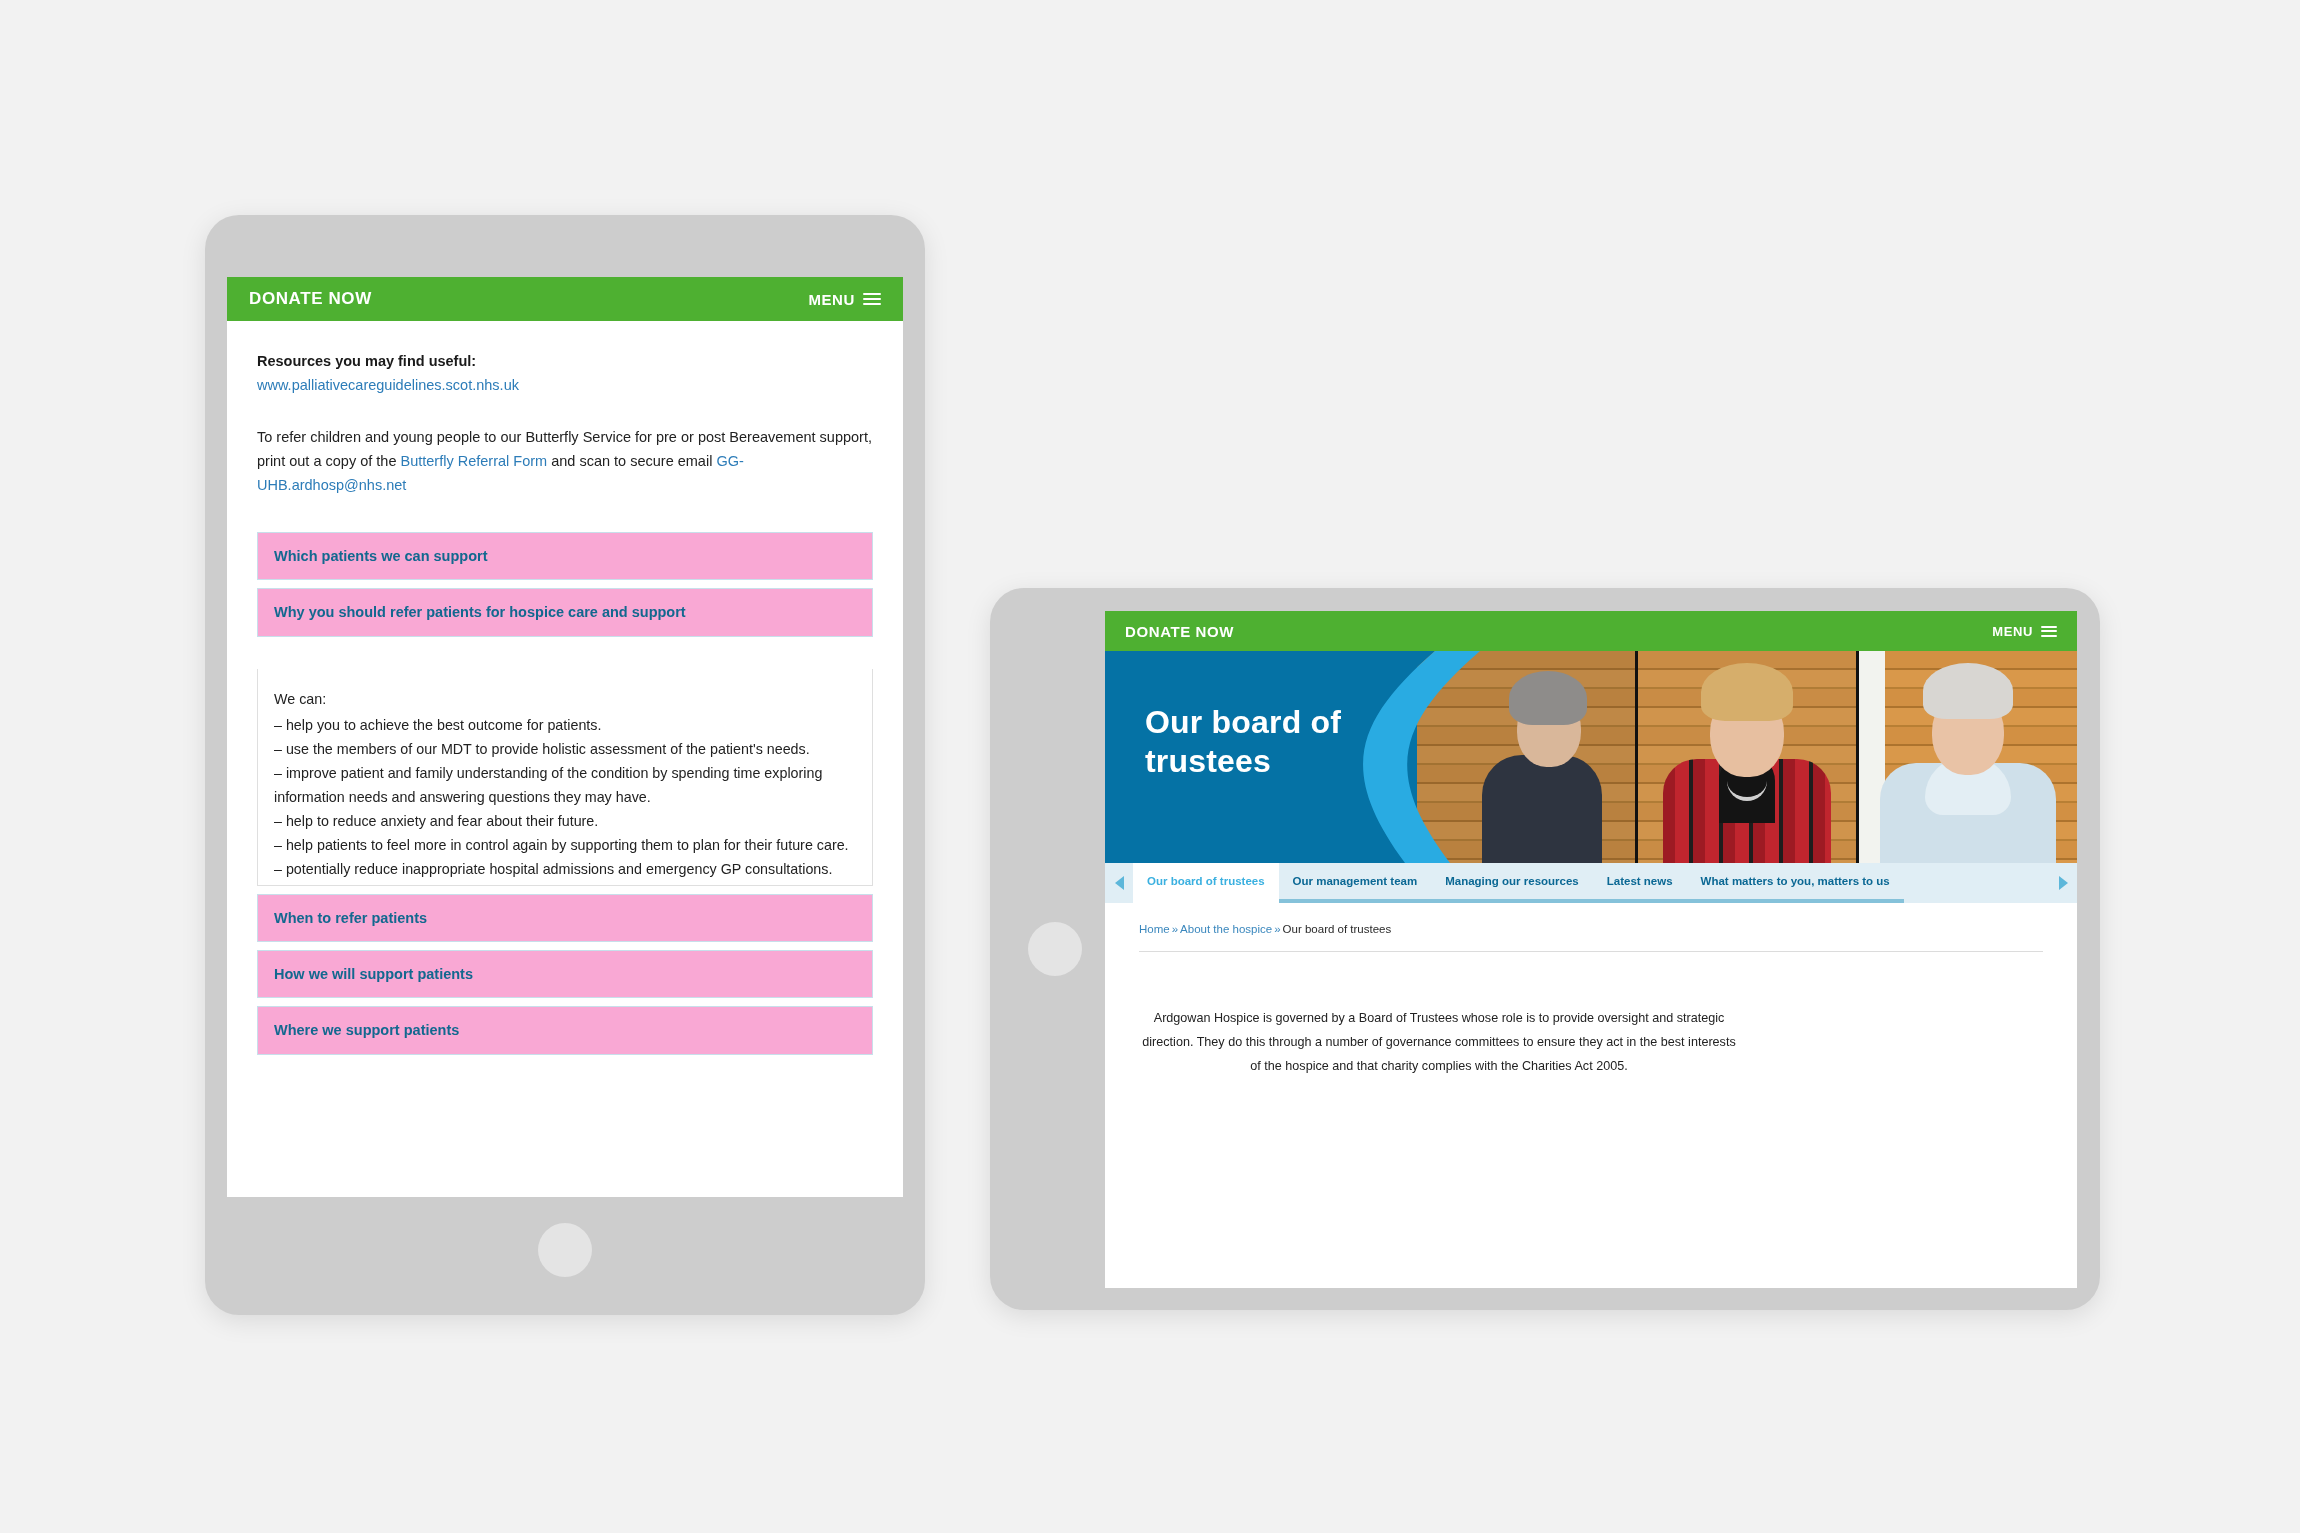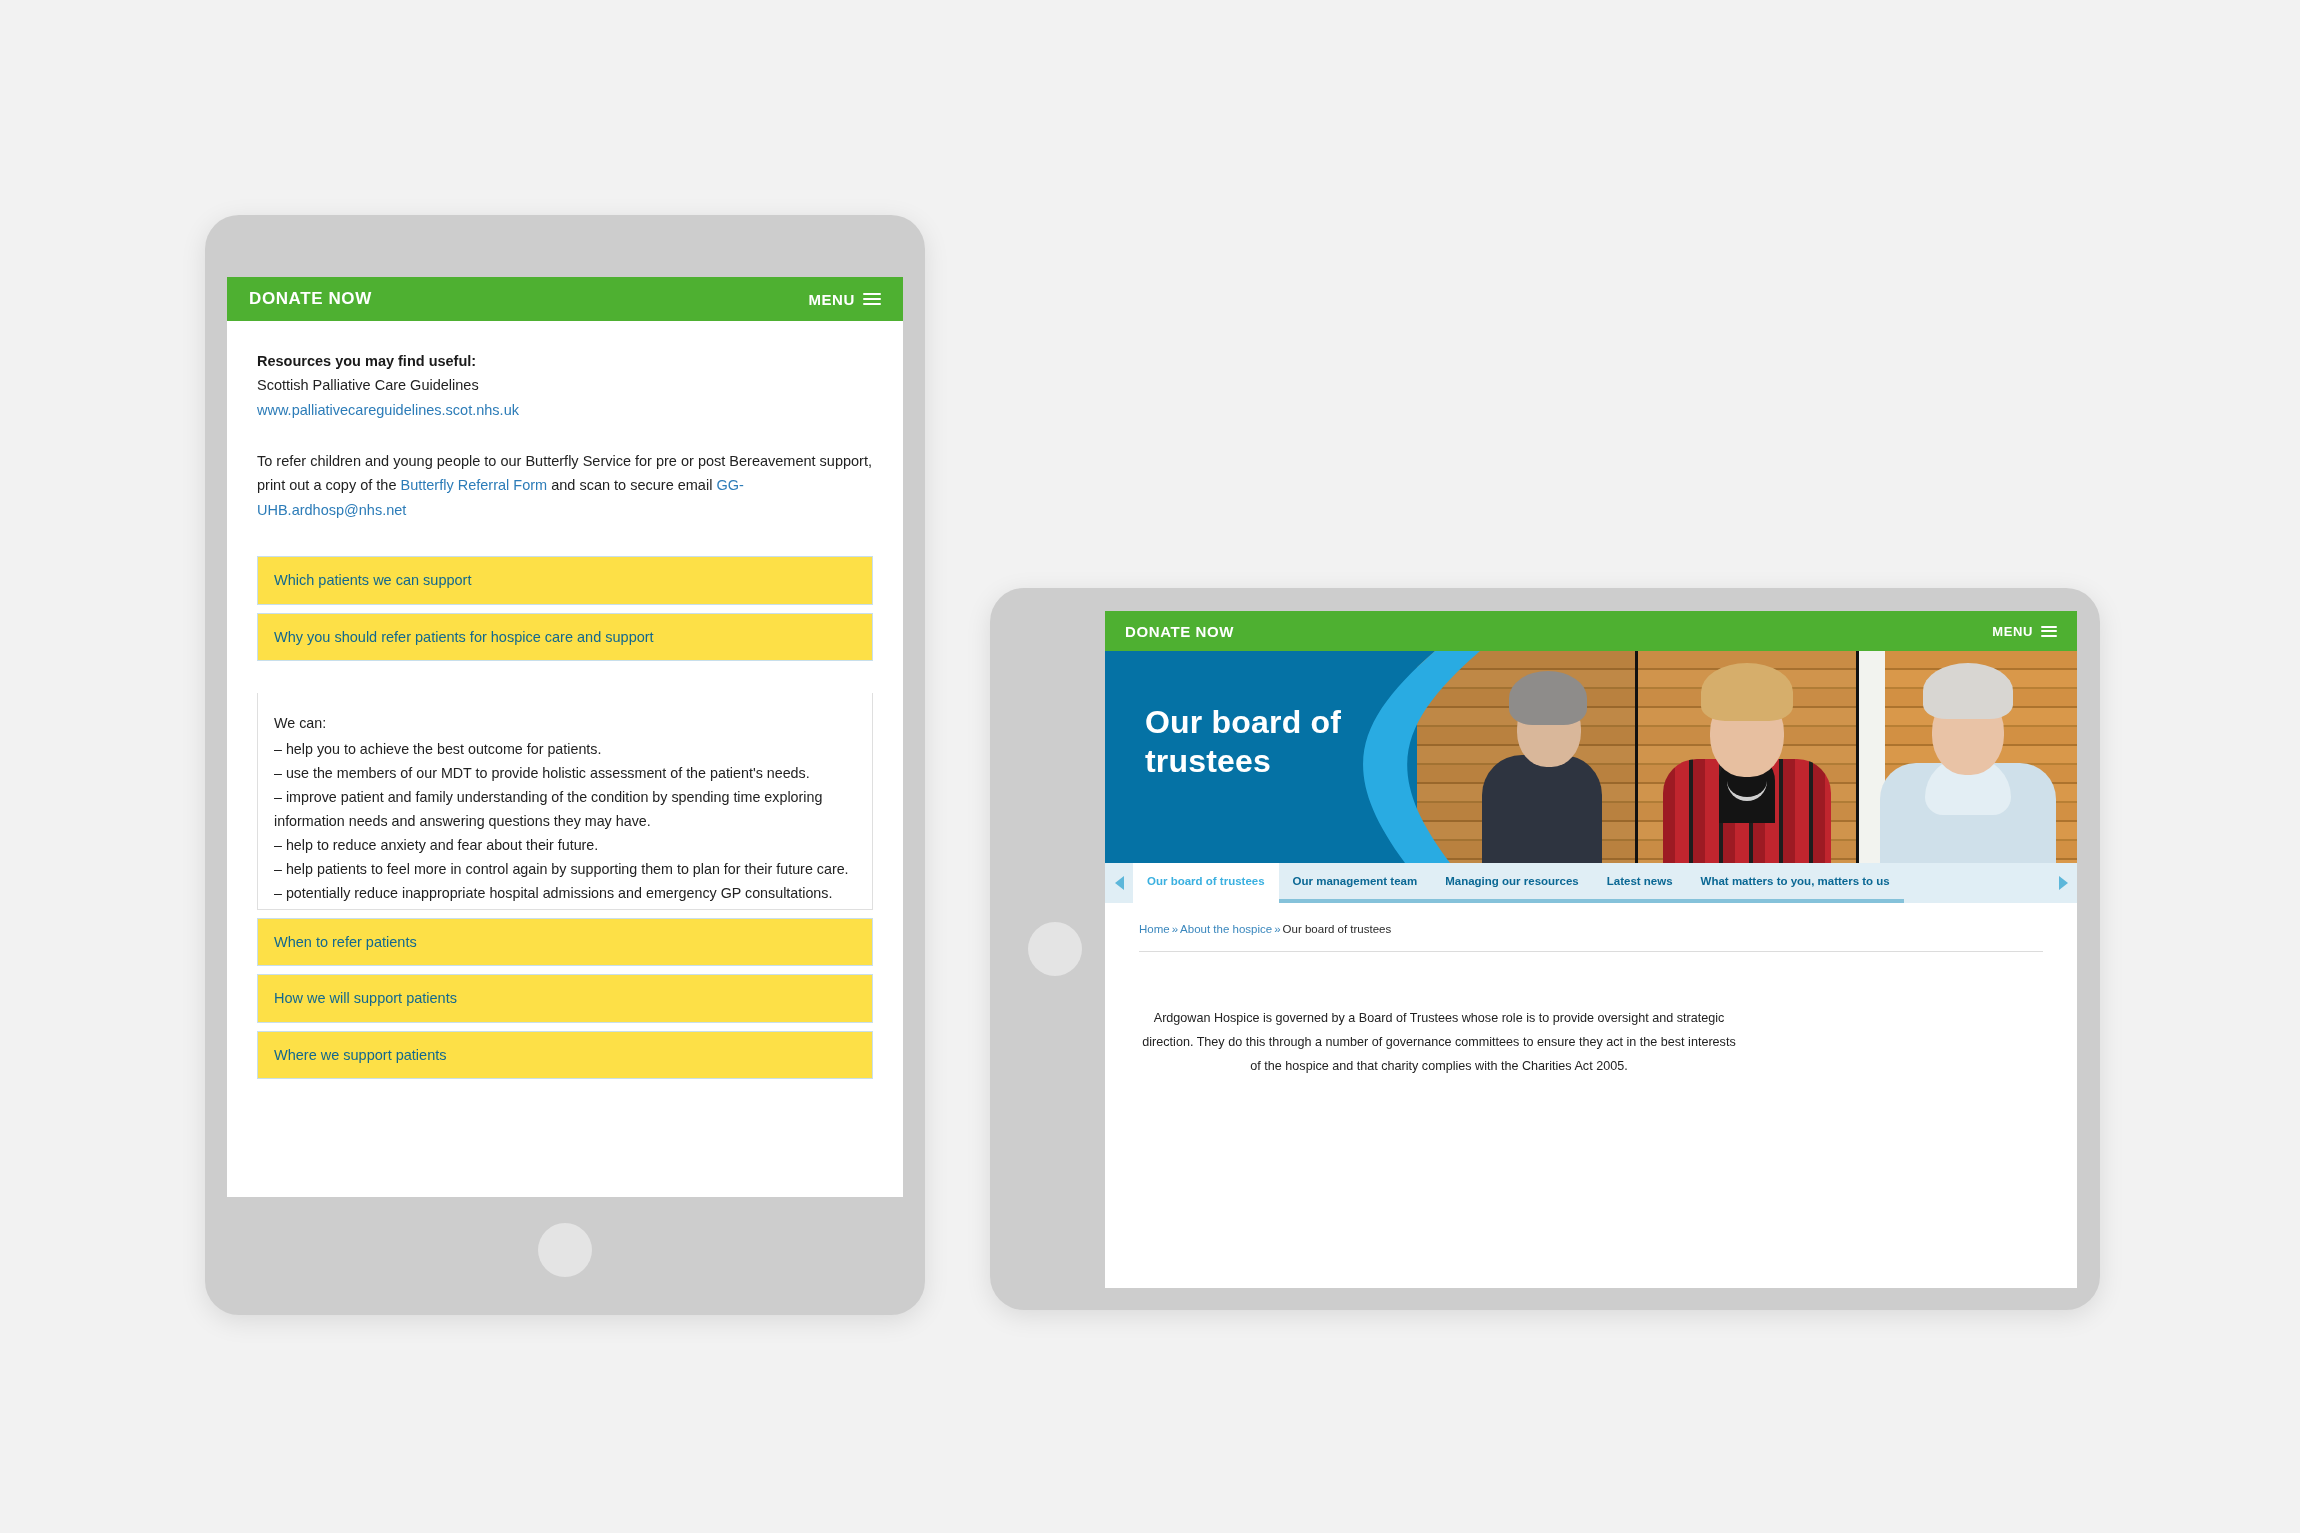--- a/index.html
+++ b/index.html
@@ -126,24 +126,24 @@
     line-height: 1.68;
   }
   .lcontent .res-head { font-weight: bold; color: #1a1a1a; }
   .lcontent .res-sub  { color: #222222; }
   .lnk { color: #2c7cb8; text-decoration: none; cursor: pointer; }
   .para-block { margin-top: 27px; }
 
   .accordion { margin-top: 34px; }
   .acc-item { margin-bottom: 8px; }
   .acc-head {
-    background: #fde047;
+    background: #f9a8d4;
     border: 1px solid #c8dfeb;
     color: #12688f;
-    font-weight: normal;
+    font-weight: bold;
     font-size: 14.5px;
     padding: 11px 16px;
     cursor: pointer;
   }
   .acc-body {
     border: 1px solid #dfdfdf;
     border-top: none;
     padding: 18px 16px 4px 16px;
     font-size: 14.3px;
     color: #222222;
@@ -365,21 +365,20 @@
           <span class="burger">
               <span></span>
               <span></span>
               <span></span>
             </span>
         </div>
       </div>
 
       <div class="lcontent">
         <div class="res-head">Resources you may find useful:</div>
-        <div class="res-sub">Scottish Palliative Care Guidelines</div>
         <div><a class="lnk">www.palliativecareguidelines.scot.nhs.uk</a></div>
 
         <div class="para-block">
           <span>To refer children and young people to our Butterfly Service for pre or post Bereavement support, print out a copy of the </span><a class="lnk">Butterfly Referral Form</a><span> and scan to secure email </span><a class="lnk">GG-UHB.ardhosp@nhs.net</a>
         </div>
 
         <div class="accordion">
 
           <div class="acc-item">
             <div class="acc-head">Which patients we can support</div>

